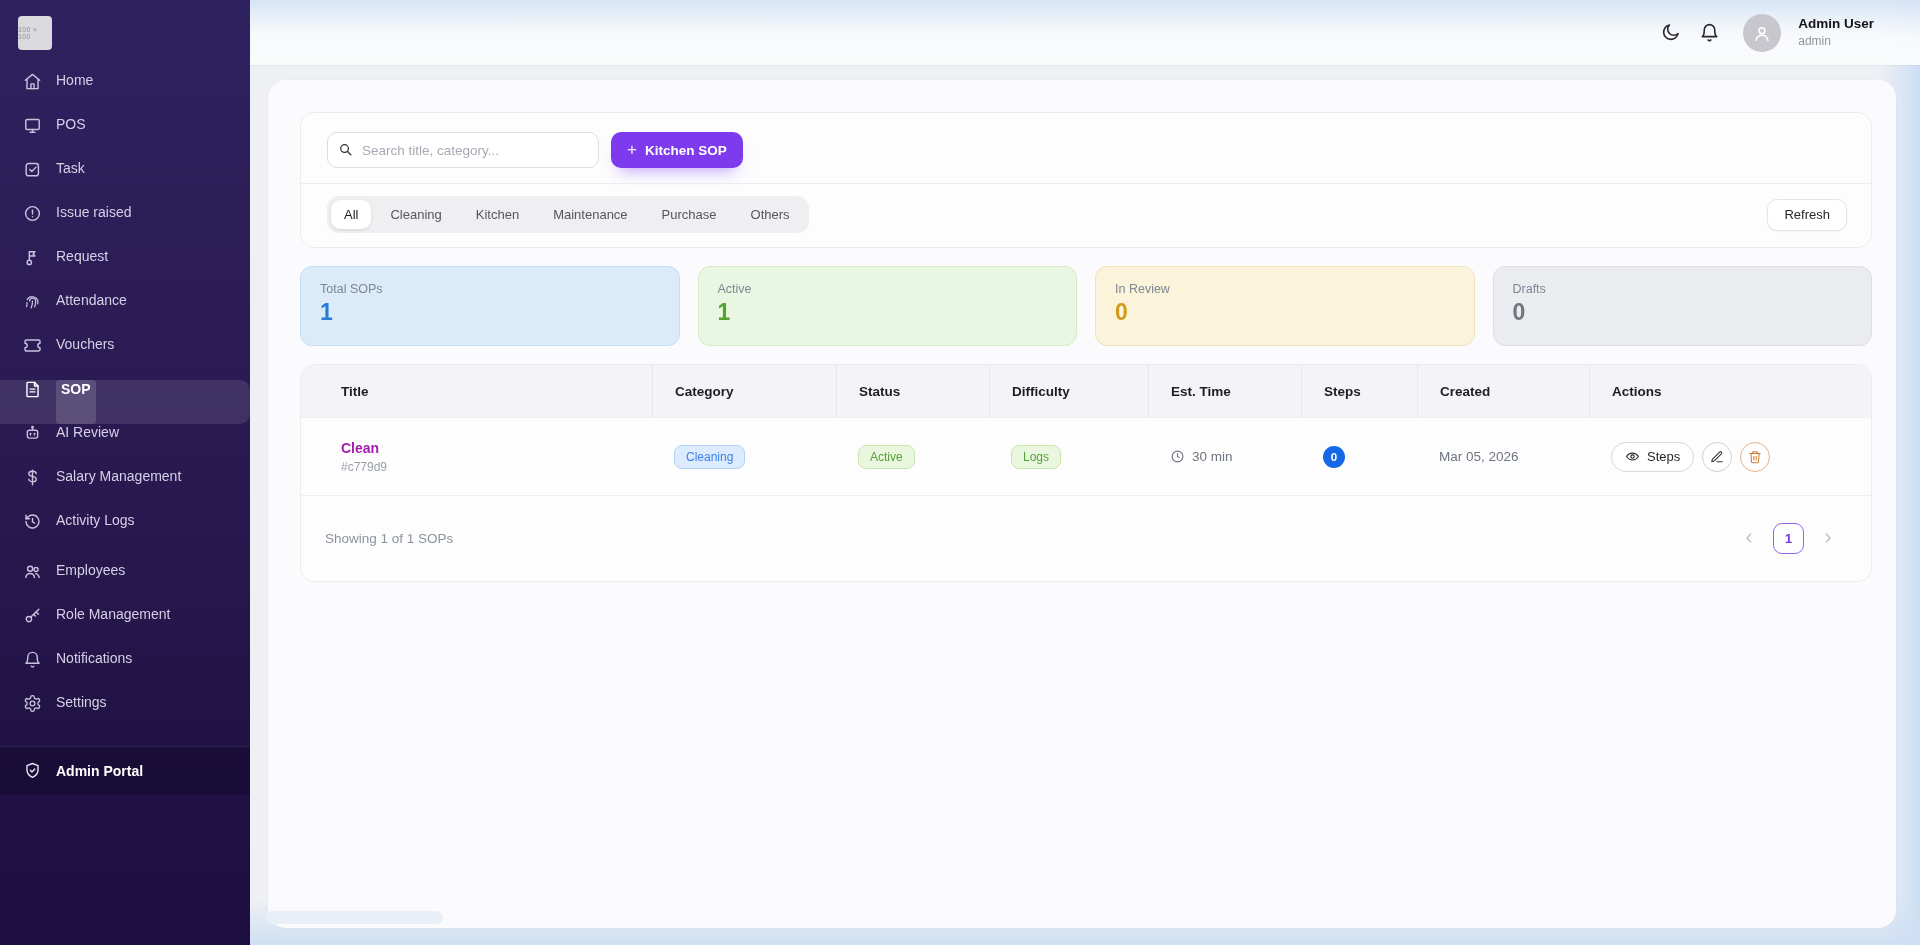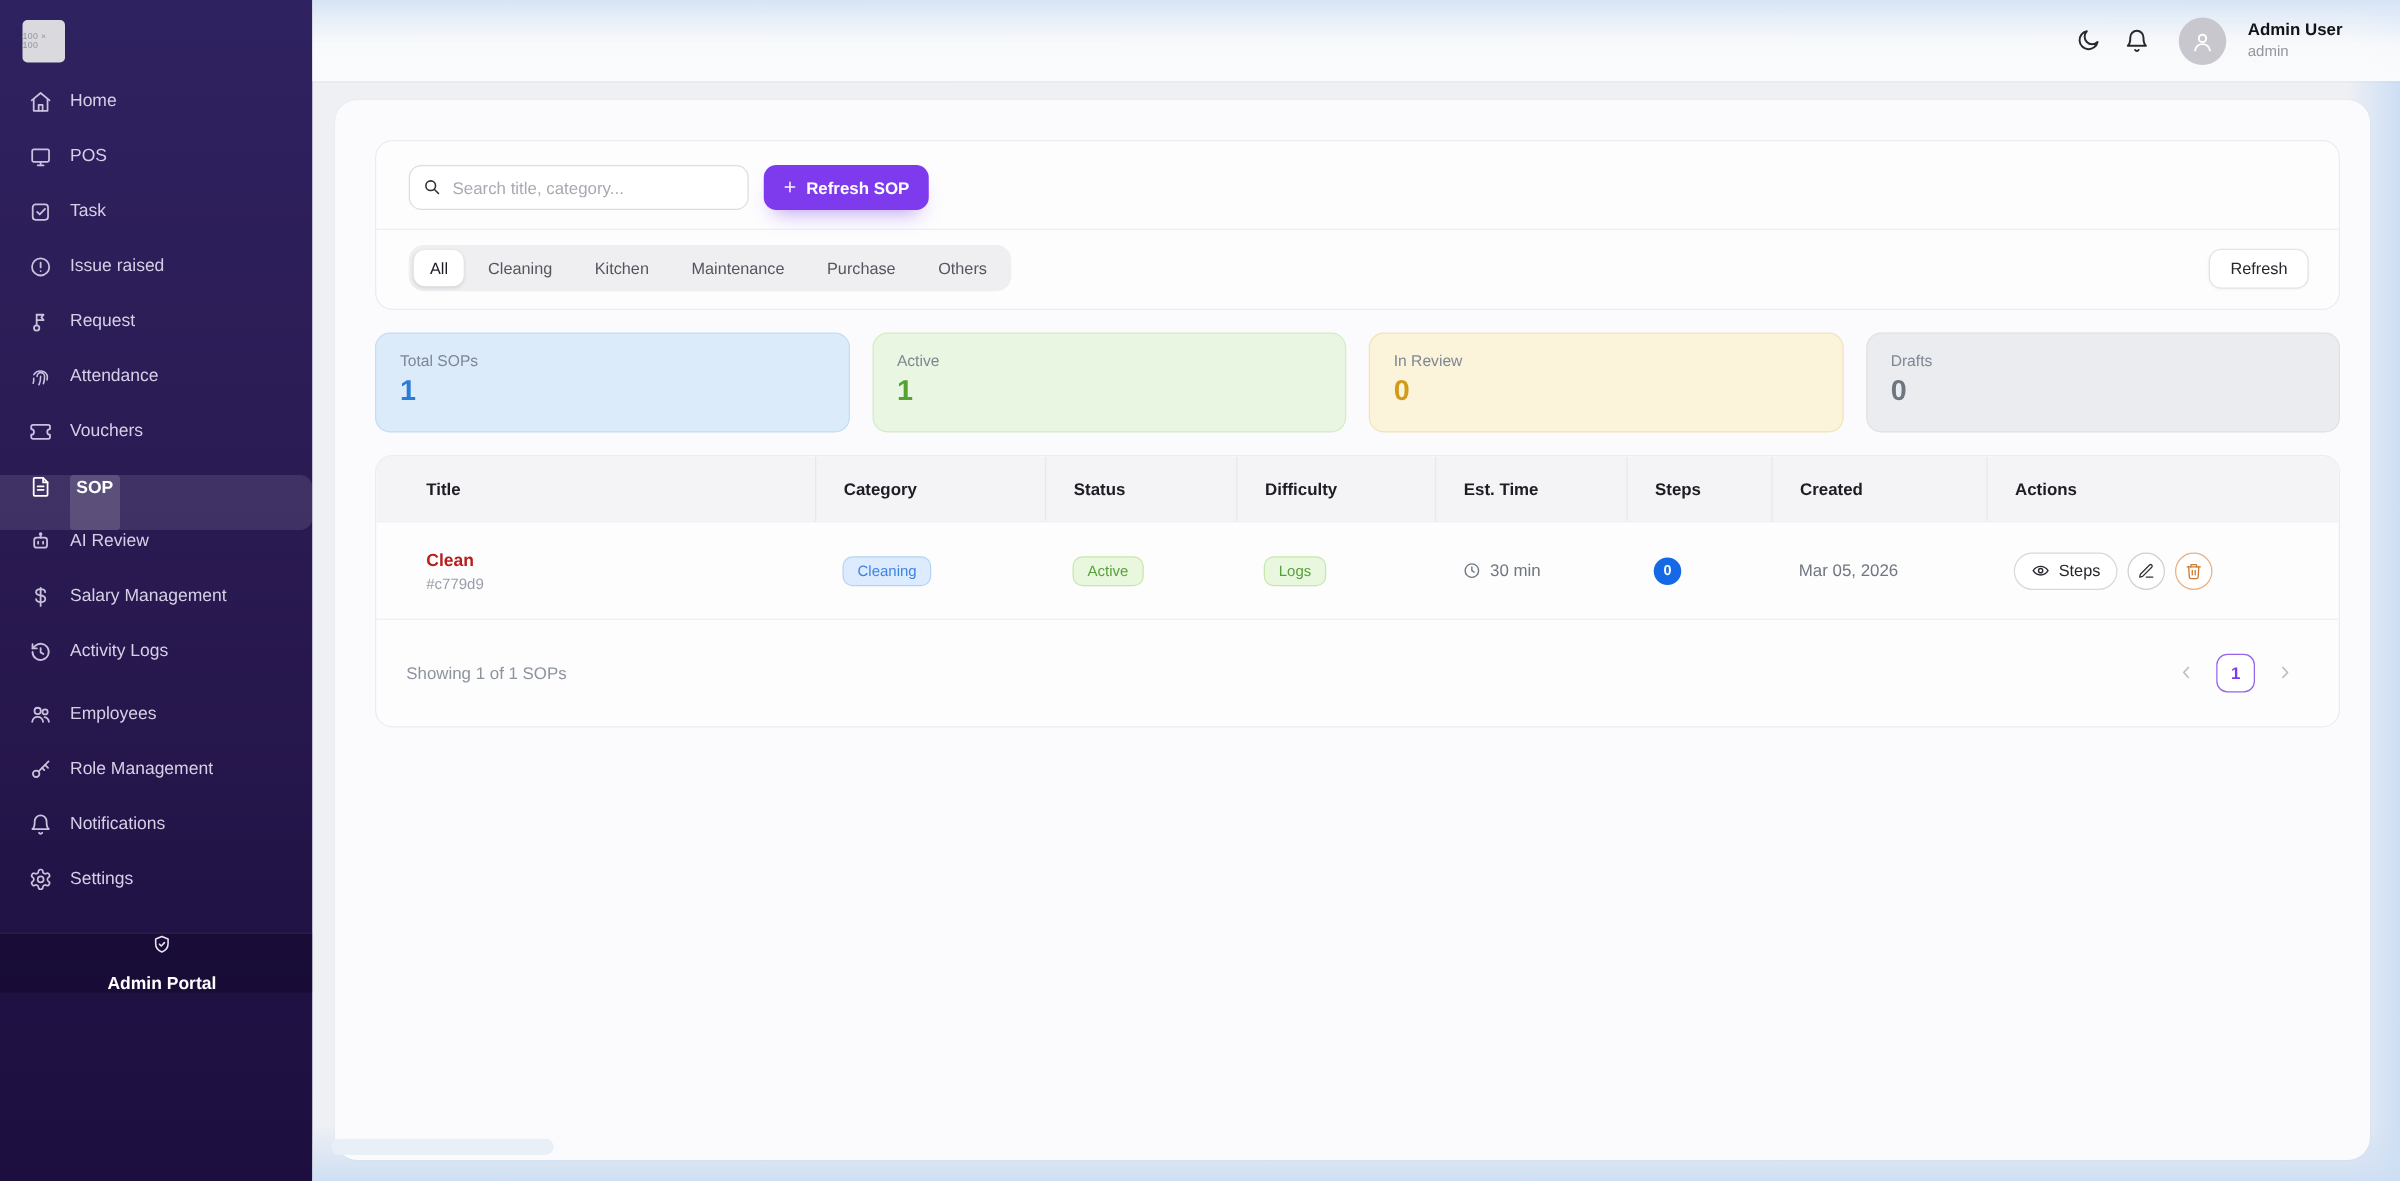--- a/index.html
+++ b/index.html
@@ -18,21 +18,21 @@
   .nav-item { display:flex; gap:14px; height:44px;
     padding:0 14px 0 23px; font-size:14px; color:#d6d0e6; cursor:pointer; }
   .nav-item svg { width:19px; height:19px; flex:0 0 19px; stroke:#c9c2dd; }
   .nav-item.mt { margin-top:6px; }
   .nav-item.active { background:rgba(255,255,255,.10); border-radius:0 10px 10px 0;
     color:#fff; font-weight:700; }
   .nav-item.active svg { stroke:#ffffff; }
   .nav-item.active .nlabel { background:rgba(255,255,255,.15); padding:1px 5px; border-radius:3px; }
   .nav-footer { margin-top:8px; border-top:1px solid rgba(255,255,255,.09);
     background:rgba(8,3,24,.30); height:48px; display:flex; align-items:center; gap:14px;
-    padding:0 14px 0 23px; font-size:14px; font-weight:700; color:#fff; cursor:pointer;flex-direction:column; }
+    padding:0 14px 0 23px; font-size:14px; font-weight:700; color:#fff; cursor:pointer; }
   .nav-footer svg { width:19px; height:19px; stroke:#e8e3f5; }
   .sidebar-filler { flex:1; }
 
   
   .main { flex:1; display:flex; flex-direction:column; position:relative;
     background:
       linear-gradient(180deg,#d5e4f6 0%, rgba(240,242,246,0) 64px),
       linear-gradient(0deg,#cfdff3 0%, rgba(240,242,246,0) 46px),
       linear-gradient(270deg,#cddef4 0%, rgba(240,242,246,0) 42px),
       #eef0f4; }
@@ -104,21 +104,21 @@
     border-radius:14px; overflow:hidden; }
   .tgrid { display:grid; grid-template-columns:351px 184px 153px 159px 153px 116px 172px 1fr;
     align-items:center; }
   .thead { height:52px; background:#f4f4f6; }
   .thead > div { display:flex; align-items:center; height:100%; padding-left:22px;
     font-size:13.5px; font-weight:700; color:#1d1d24; border-left:1px solid #e8e8ec; }
   .thead > div:first-child { border-left:none; padding-left:40px; }
   .trow { height:78px; border-top:1px solid #efeff2; font-size:13.5px; color:#6f7680; }
   .trow > div { padding-left:22px; }
   .trow > div:first-child { padding-left:40px; }
-  .row-title { font-weight:700; color:#b91c1c; font-size:14px; }
+  .row-title { font-weight:700; color:#a21caf; font-size:14px; }
   .row-code { font-size:12px; color:#9aa0ab; margin-top:4px; }
   .badge { display:inline-block; font-size:12px; padding:4px 11px; border-radius:8px; }
   .badge.blue  { background:#dcebfd; color:#3e82e8; border:1px solid #b3d3f6; }
   .badge.green { background:#e9f7df; color:#57a13a; border:1px solid #c5e7ab; }
   .est { display:flex; align-items:center; gap:7px; }
   .est svg { width:15px; height:15px; stroke:#6f7680; }
   .steps-badge { width:22px; height:22px; border-radius:50%; background:#1569e6; color:#fff;
     font-size:11.5px; font-weight:700; display:flex; align-items:center; justify-content:center; }
   .actions { display:flex; align-items:center; gap:8px; }
   .view-btn { height:30px; border-radius:999px; border:1px solid #d8d8dd; background:#fff;
@@ -333,21 +333,21 @@
             <div class="hc-right">
               <div class="search-box">
                 <svg viewBox="0 0 24 24" fill="none" stroke-width="2" stroke-linecap="round">
                     <circle cx="10.5" cy="10.5" r="6.2"></circle>
                     <path d="M15.3 15.3L20.5 20.5"></path>
                   </svg>
                 <input type="text" placeholder="Search title, category..." style="">
               </div>
               <button class="create-btn">
                 <span class="plus">+</span>
-                <span>Refresh SOP</span>
+                <span>Kitchen SOP</span>
               </button>
             </div>
           </div>
           <div class="hc-divider"></div>
           <div class="hc-tabs">
             <div class="tabs">
               <button class="tab active">All</button>
               <button class="tab">Cleaning</button>
               <button class="tab">Kitchen</button>
               <button class="tab">Maintenance</button>

